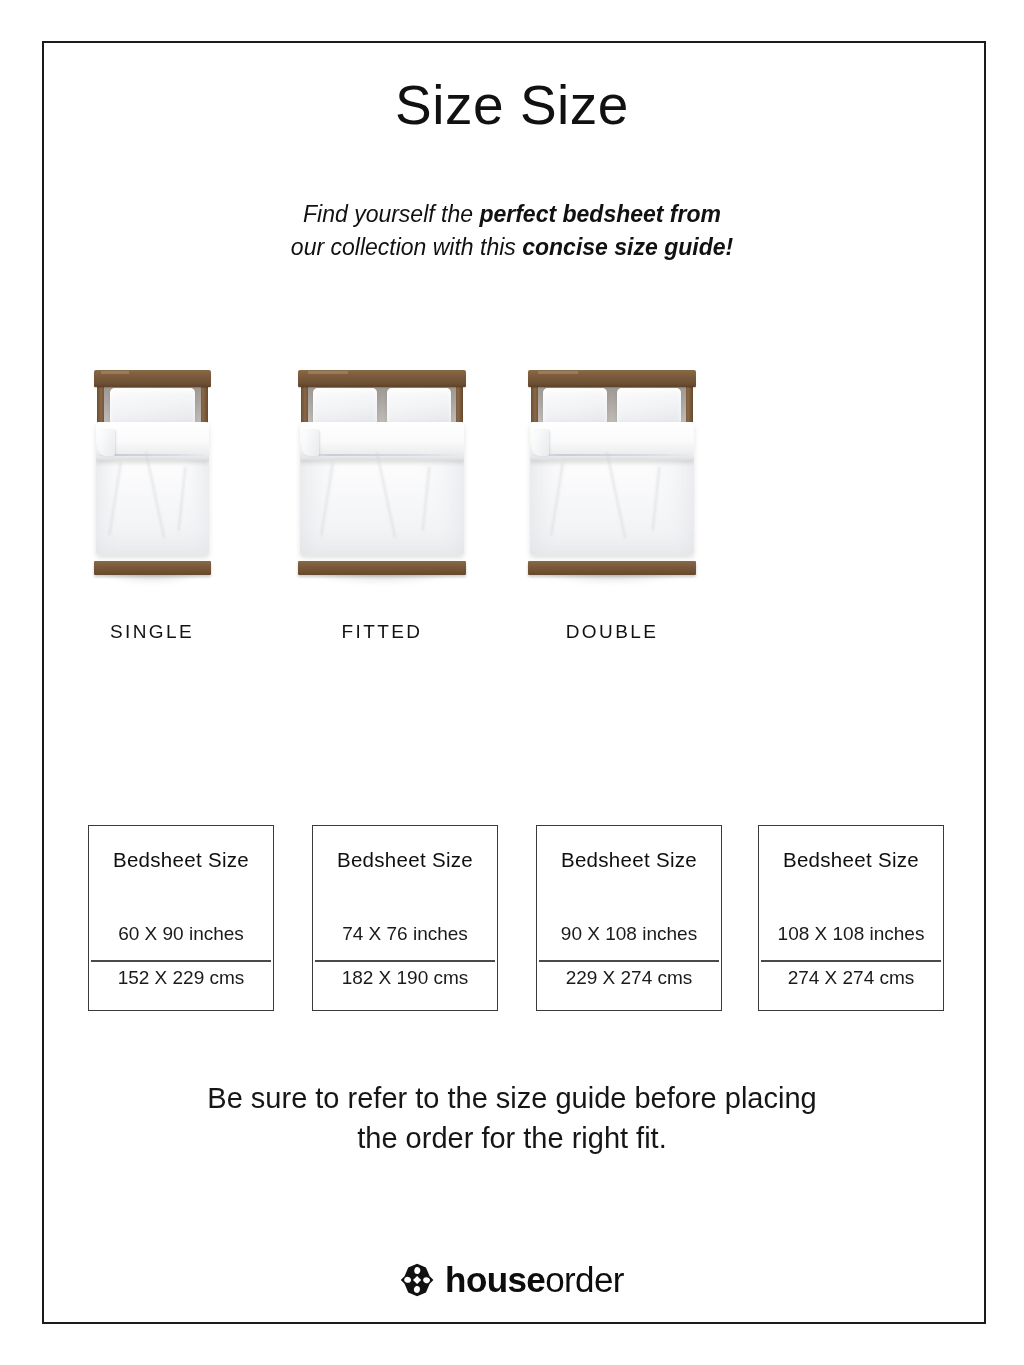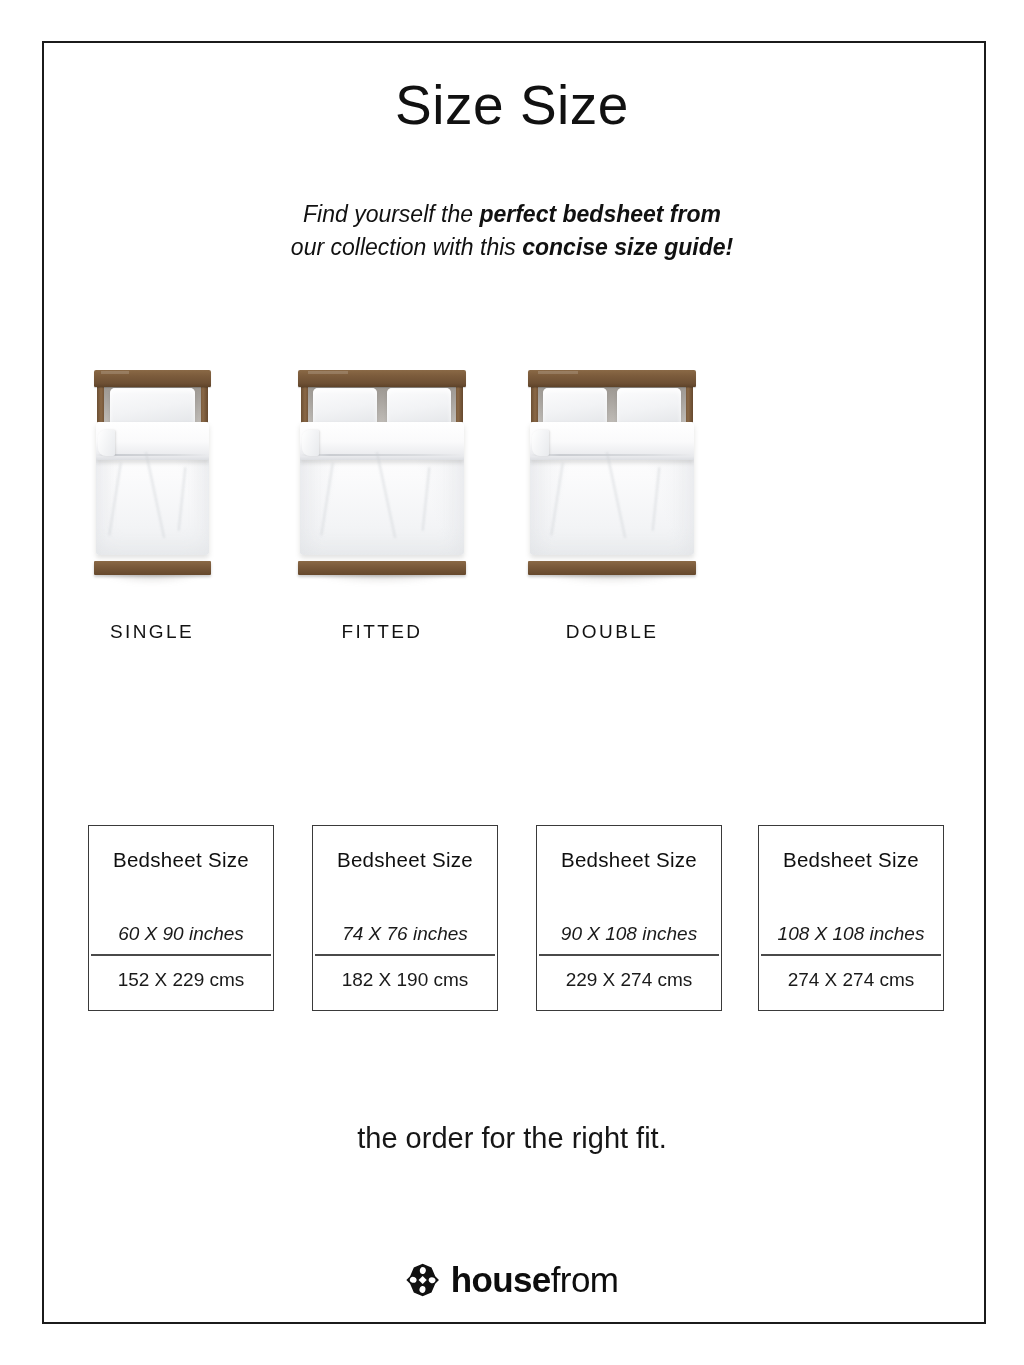--- a/index.html
+++ b/index.html
@@ -160,23 +160,23 @@
     font-size:20.5px;font-weight:400;letter-spacing:0.3px;color:#0f0f0f;
     white-space:nowrap;
   }
   .sbox-vals{
     position:absolute;left:0;right:0;top:93px;
   }
   .val{
     text-align:center;font-size:19px;color:#1a1a1a;line-height:1.55;
     white-space:nowrap;
   }
-  .val.inches{padding-bottom:6px;font-style:italic;}
+  .val.inches{padding-bottom:12px;}
   .val-rule{height:1.4px;background:#4a4a4a;margin:0 2px;}
-  .val.cms{padding-top:9px;}
+  .val.cms{padding-top:1px;}
 
   
   .footer-note{
     position:absolute;left:50%;transform:translateX(-50%);
     top:1078px;width:790px;text-align:center;
     font-size:29px;line-height:1.38;color:#161616;font-weight:400;
   }
 
   .logo{
     position:absolute;left:50%;transform:translateX(-50%);
@@ -299,29 +299,29 @@
       <div class="sbox-vals">
         <div class="val inches">108 X 108 inches</div>
         <div class="val-rule"></div>
         <div class="val cms">274 X 274 cms</div>
       </div>
     </div>
 
   </div>
 
   <div class="footer-note">
-    <br>
+    <span>Be sure to refer to the size guide before placing</span><br>
     <span>the order for the right fit.</span>
   </div>
 
   <div class="logo">
     <svg class="logo-mark" viewBox="0 0 100 100">
       <path fill="#111111" d="M50 2 L76 13 L87 39 L98 50 L87 61 L76 87 L50 98 L24 87 L13 61 L2 50 L13 39 L24 13 Z"></path>
       <path fill="#ffffff" d="M50 12 C58 12 62 20 58 27 C55 33 48 34 44 30 C39 25 42 12 50 12 Z"></path>
       <path fill="#ffffff" d="M88 50 C88 58 80 62 73 58 C67 55 66 48 70 44 C75 39 88 42 88 50 Z"></path>
       <path fill="#ffffff" d="M50 88 C42 88 38 80 42 73 C45 67 52 66 56 70 C61 75 58 88 50 88 Z"></path>
       <path fill="#ffffff" d="M12 50 C12 42 20 38 27 42 C33 45 34 52 30 56 C25 61 12 58 12 50 Z"></path>
       <path fill="#ffffff" d="M50 38 L62 50 L50 62 L38 50 Z"></path>
     </svg>
-    <div class="logo-text"><span class="b">house</span><span class="t">from</span></div>
+    <div class="logo-text"><span class="b">house</span><span class="t">order</span></div>
   </div>
 
 </div>
 
 </body></html>

